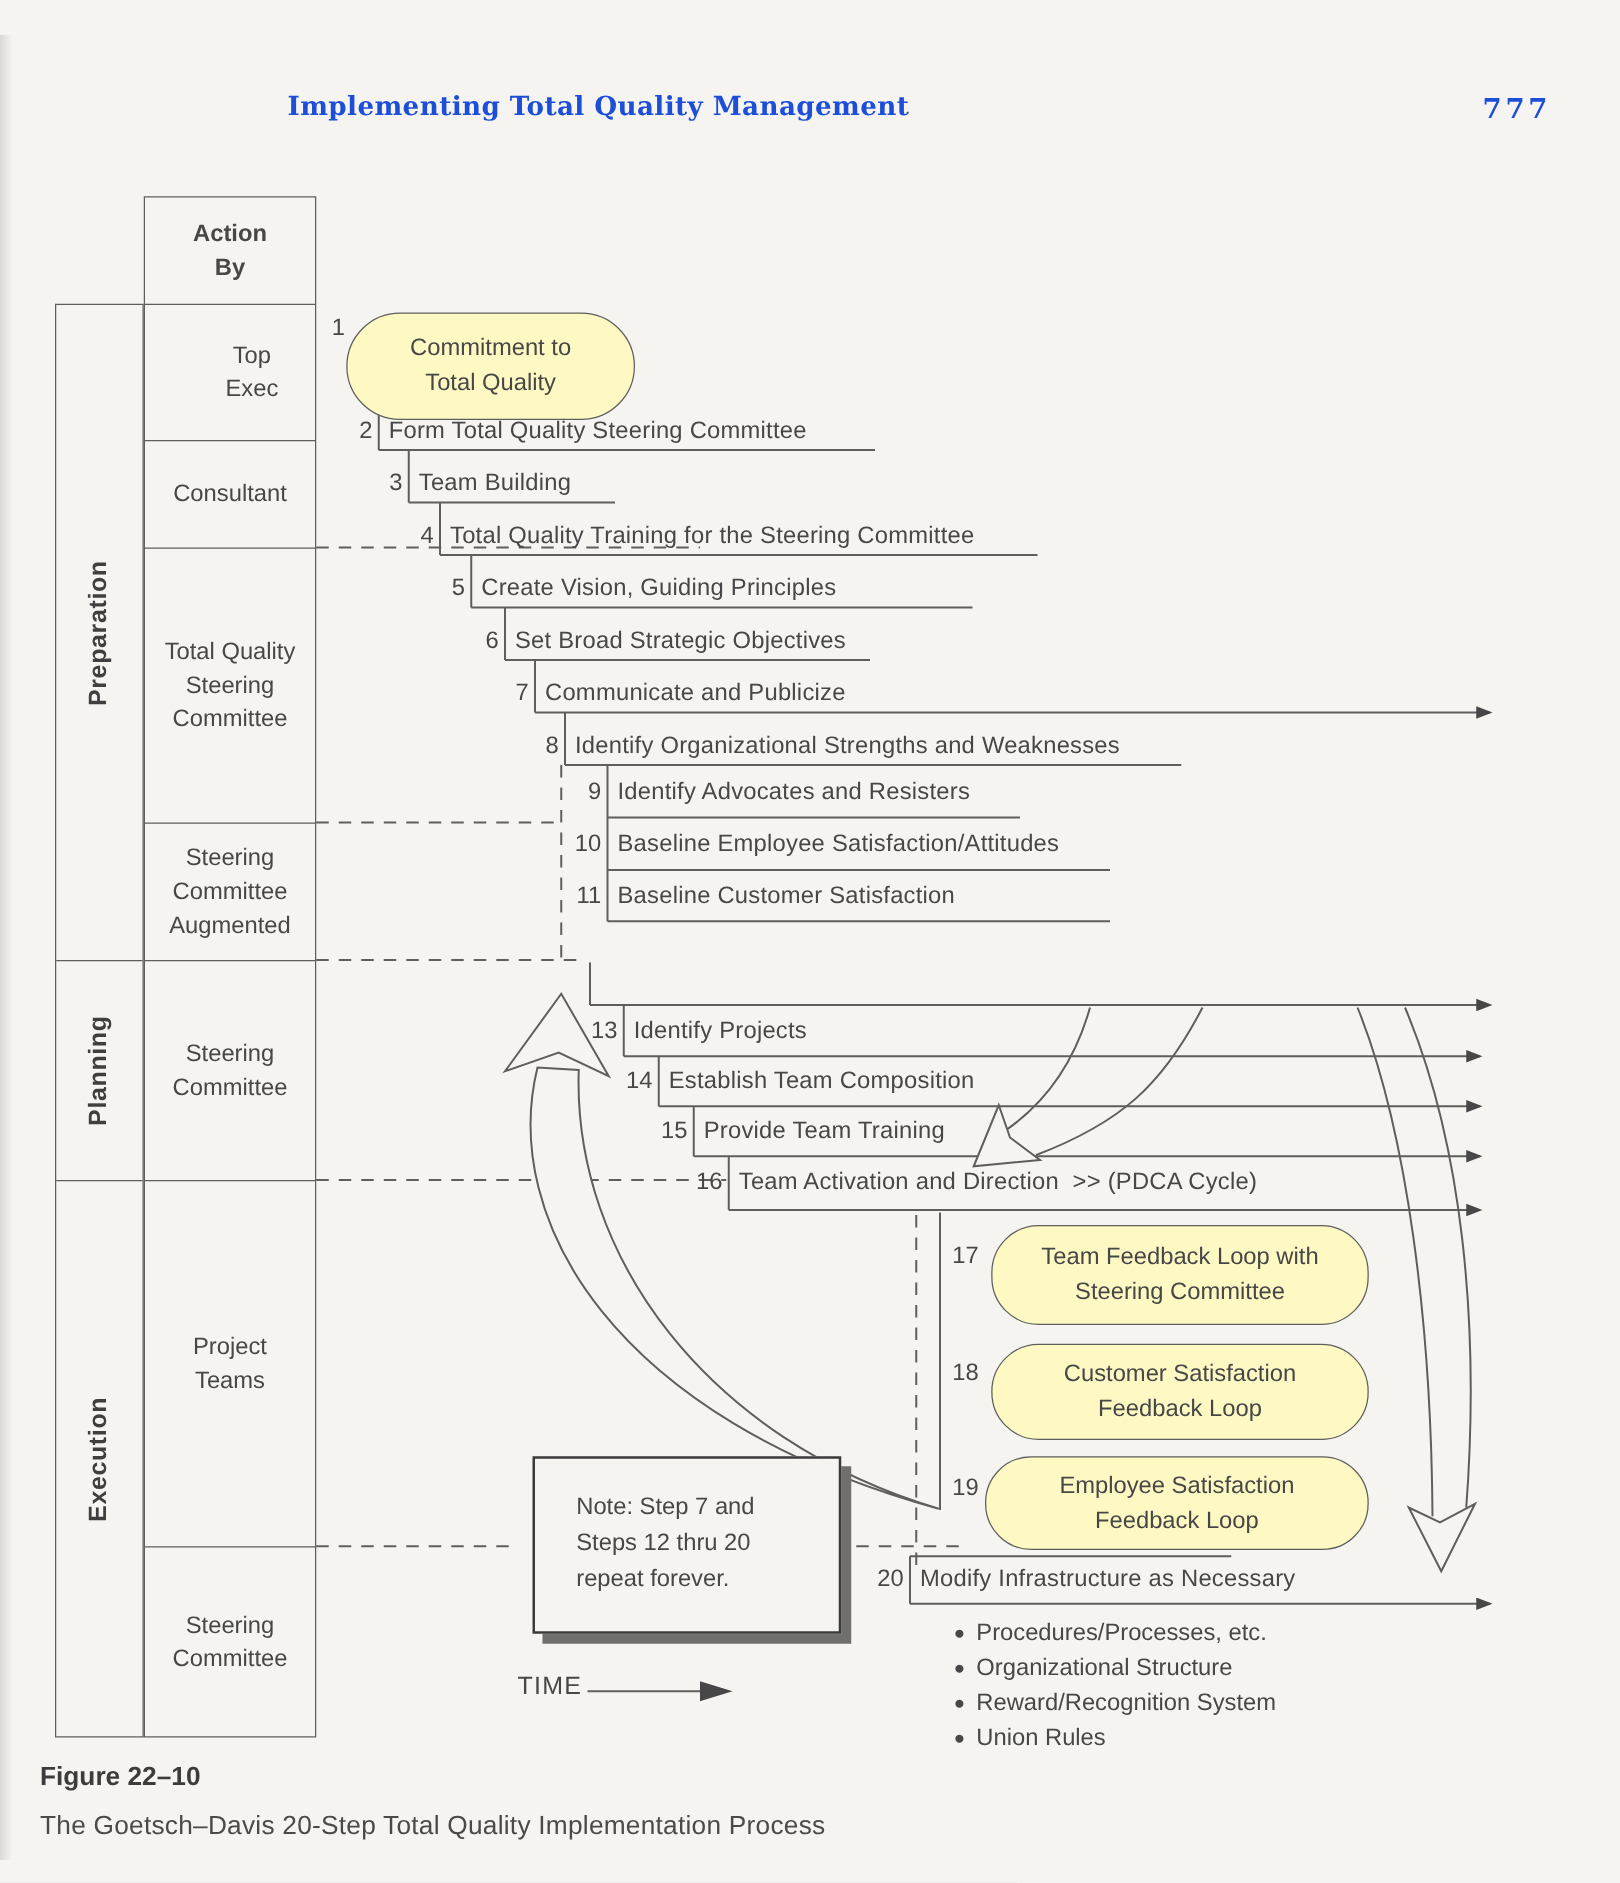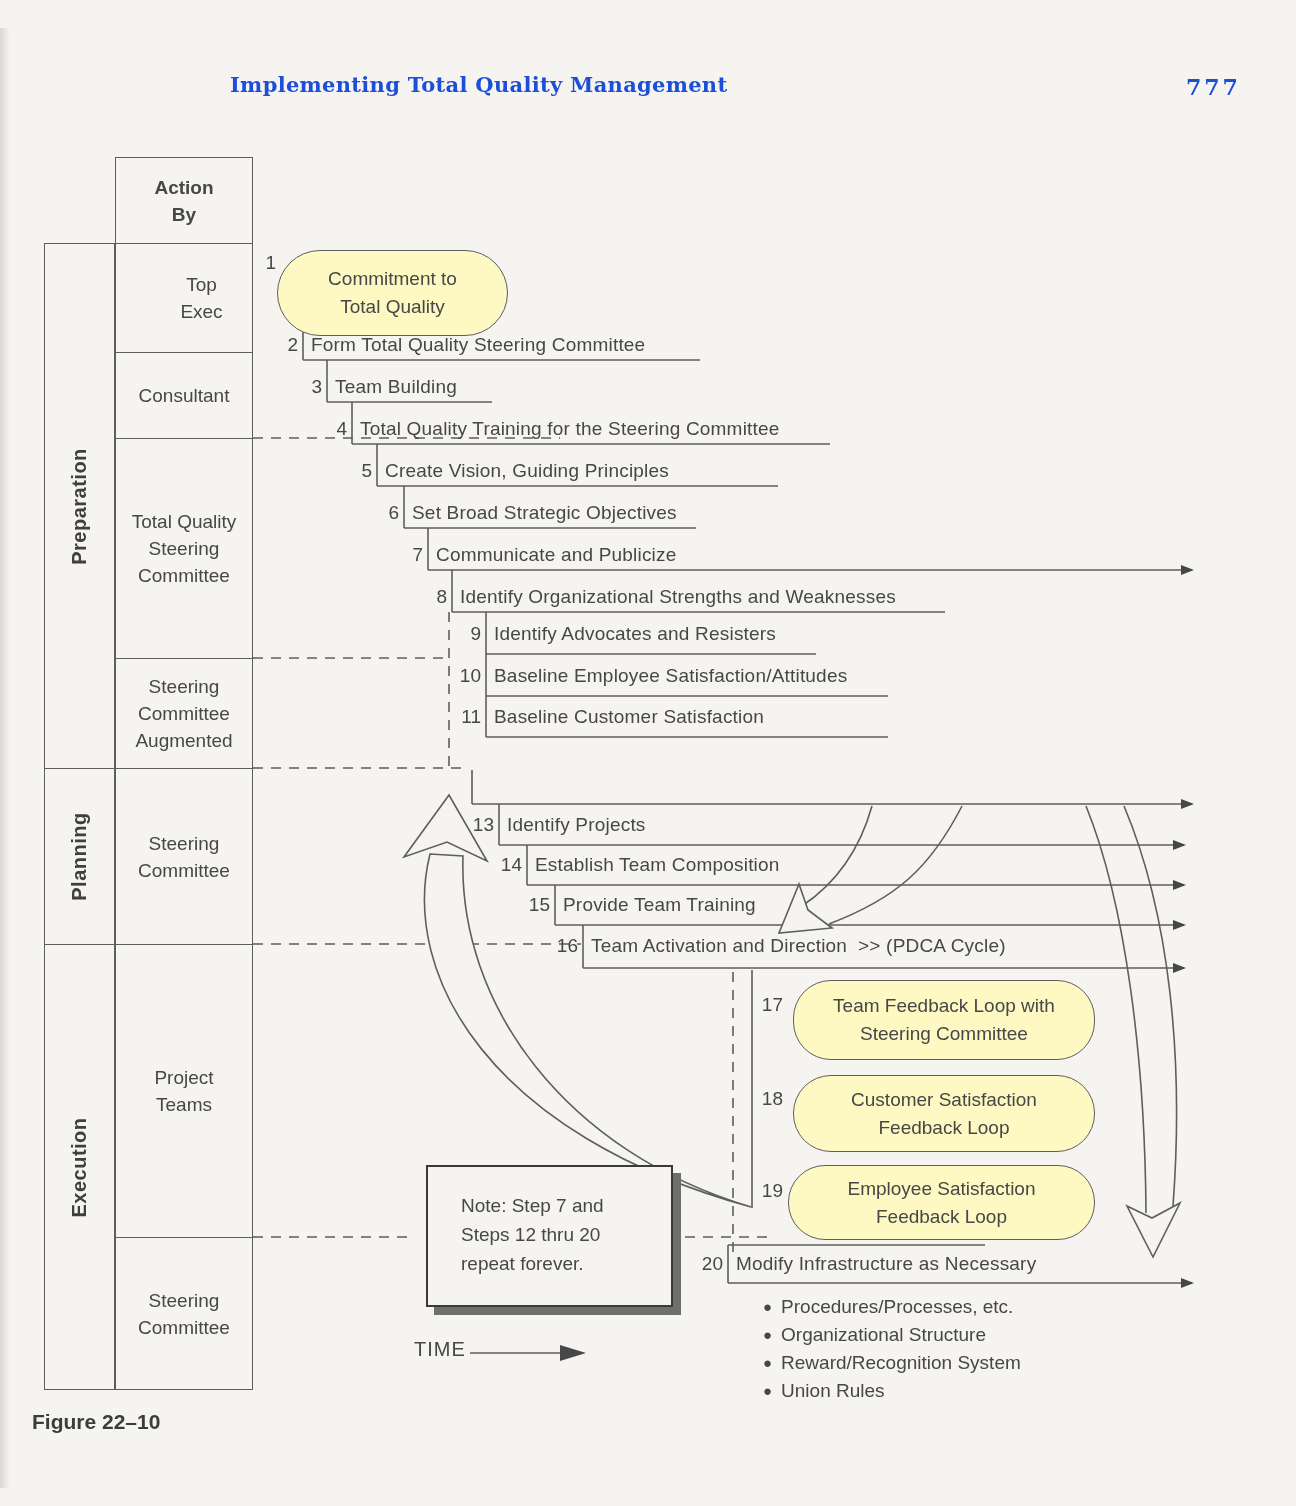--- a/index.html
+++ b/index.html
@@ -189,13 +189,14 @@
 repeat forever.</div>
 
   <div class="abs" id="time-label">TIME</div>
 
   <div class="bullet-row" style="left:763px;top:1294px;"><span class="dot">●</span><span>Procedures/Processes, etc.</span></div>
   <div class="bullet-row" style="left:763px;top:1322px;"><span class="dot">●</span><span>Organizational Structure</span></div>
   <div class="bullet-row" style="left:763px;top:1350px;"><span class="dot">●</span><span>Reward/Recognition System</span></div>
   <div class="bullet-row" style="left:763px;top:1378px;"><span class="dot">●</span><span>Union Rules</span></div>
 
   <div class="abs" id="fig-label">Figure 22–10</div>
+  <div class="abs" id="fig-title">The Goetsch–Davis 20-Step Total Quality Implementation Process</div>
 </div>
 
 </body></html>

